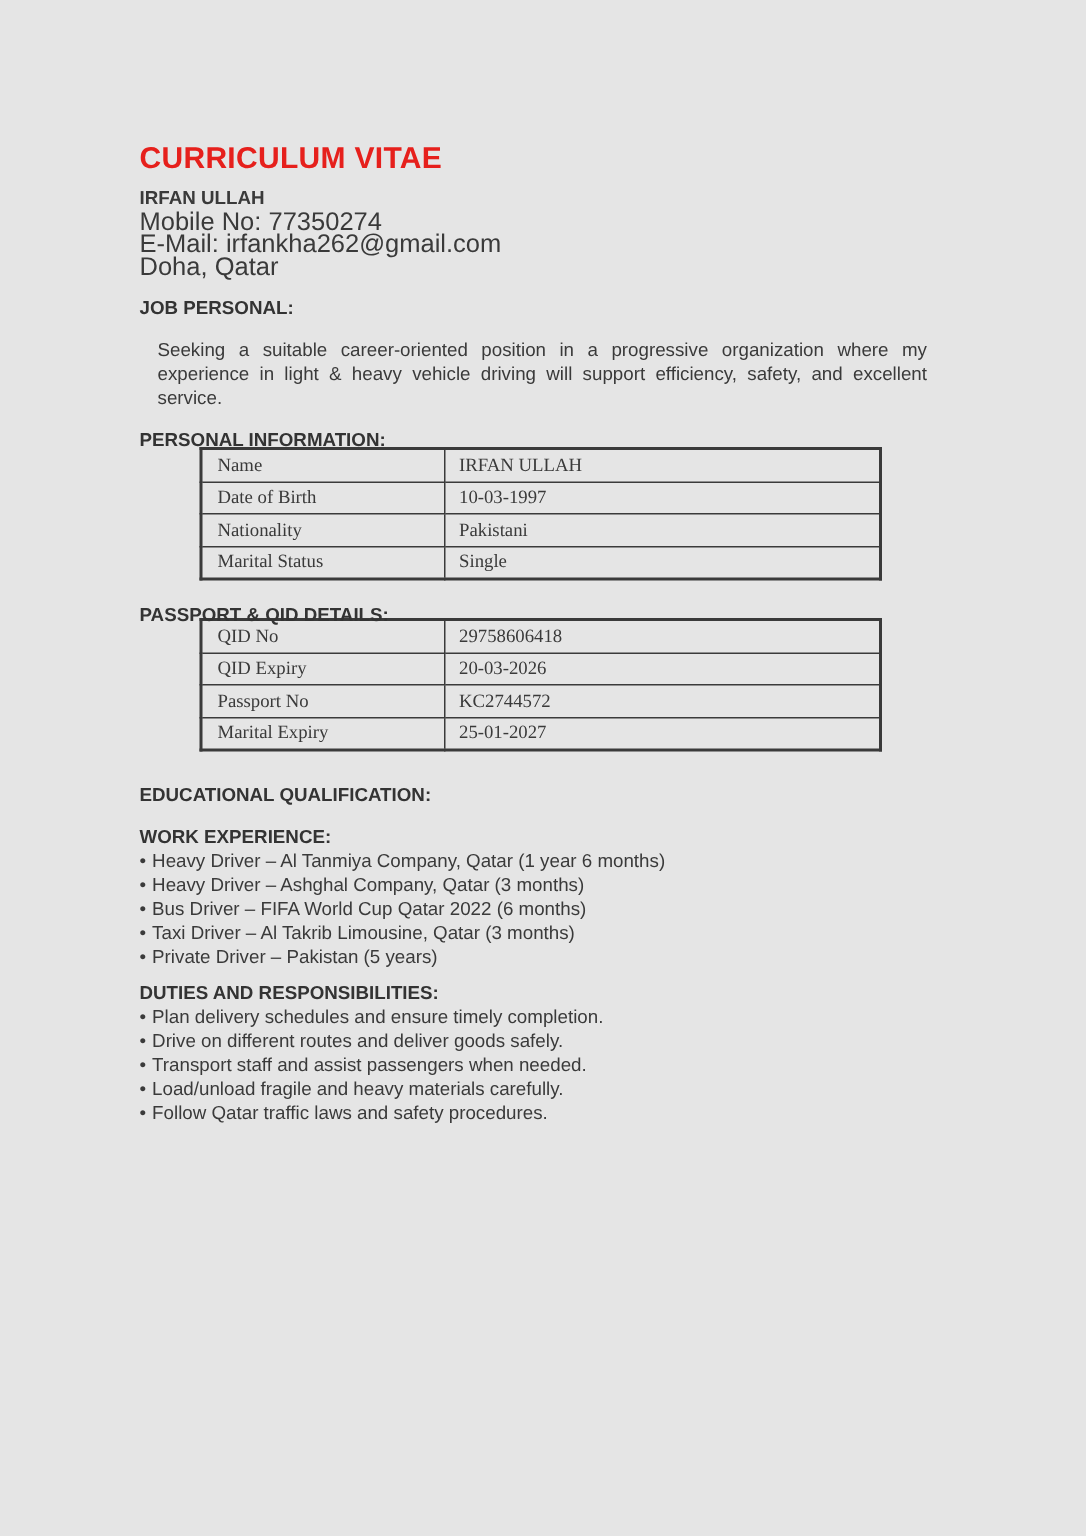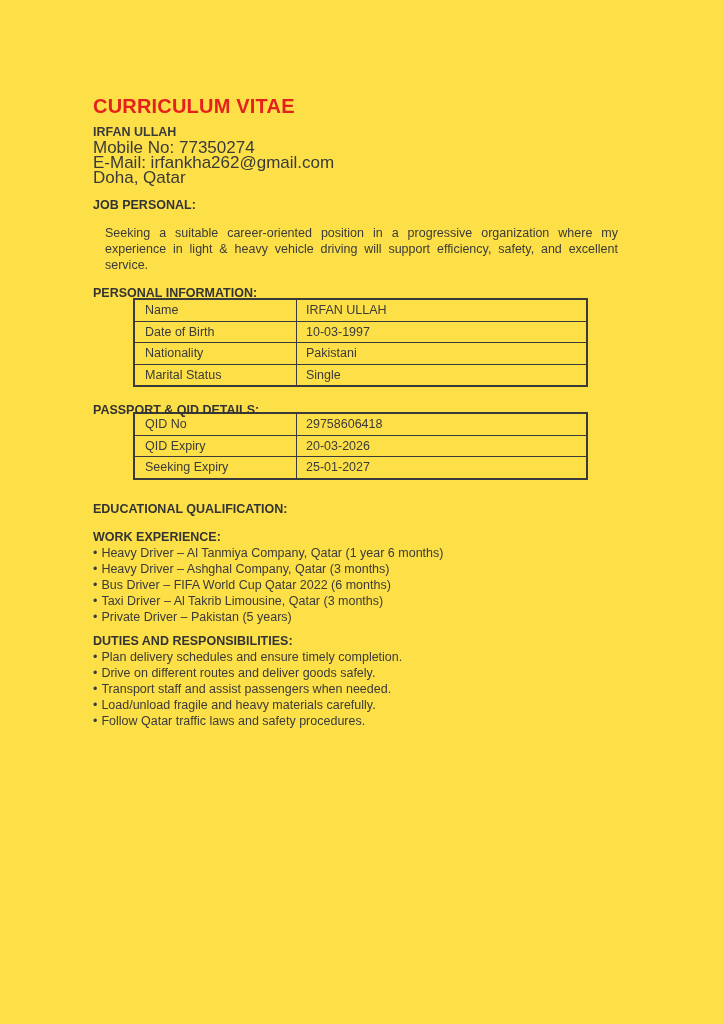--- a/index.html
+++ b/index.html
@@ -4,21 +4,21 @@
 <style>
   html, body {
     margin: 0;
     padding: 0;
     background: #ffffff;
   }
   .page {
     position: relative;
     width: 724px;
     height: 1024px;
-    background: #fde047;
+    background: #e5e5e5;
     font-family: "Liberation Sans", "DejaVu Sans", sans-serif;
     color: #3a3a3a;
     overflow: hidden;
   }
   .content {
     position: absolute;
     left: 93px;
     top: 0;
     width: 537px;
   }
@@ -56,20 +56,21 @@
     text-align: justify;
   }
   .sec-personal { margin-top: 13px; }
   .sec-passport { margin-top: 16px; }
   .info-table {
     border-collapse: collapse;
     width: 455px;
     margin-left: 40px;
     border: 2px solid #3a3a3a;
     table-layout: fixed;
+    font-family: Liberation Serif, serif;
   }
   .t-personal { margin-top: -3px; }
   .t-passport { margin-top: -6px; }
   .info-table td {
     border: 1px solid #3a3a3a;
     height: 20.5px;
     font-size: 12.5px;
     padding: 0 8px 0 9px;
     vertical-align: middle;
     white-space: nowrap;
@@ -145,21 +146,25 @@
         <tbody>
           <tr>
             <td class="label">QID No</td>
             <td class="value">29758606418</td>
           </tr>
           <tr>
             <td class="label">QID Expiry</td>
             <td class="value">20-03-2026</td>
           </tr>
           <tr>
-            <td class="label">Seeking Expiry</td>
+            <td class="label">Passport No</td>
+            <td class="value">KC2744572</td>
+          </tr>
+          <tr>
+            <td class="label">Marital Expiry</td>
             <td class="value">25-01-2027</td>
           </tr>
         </tbody>
       </table>
     </div>
 
     <div class="section sec-education">
       <div class="heading">EDUCATIONAL QUALIFICATION:</div>
     </div>
 

